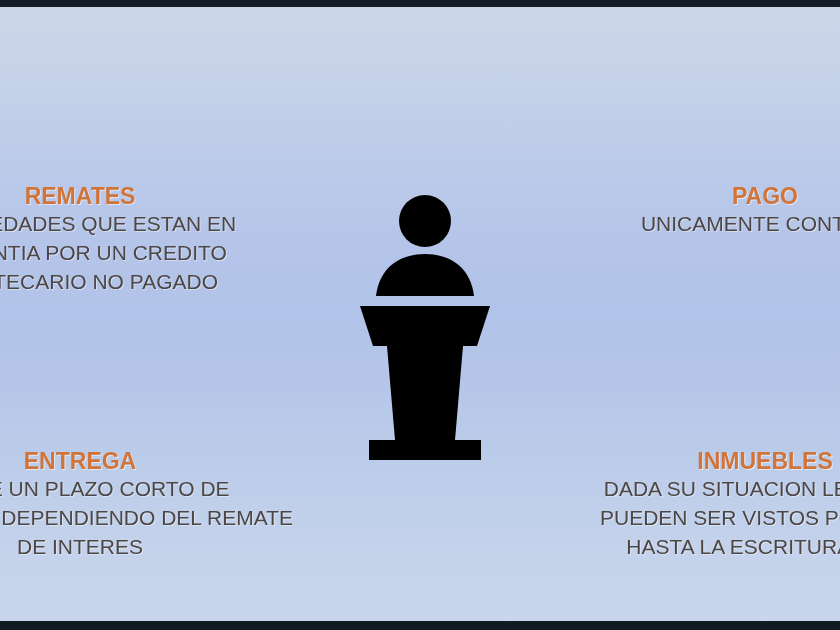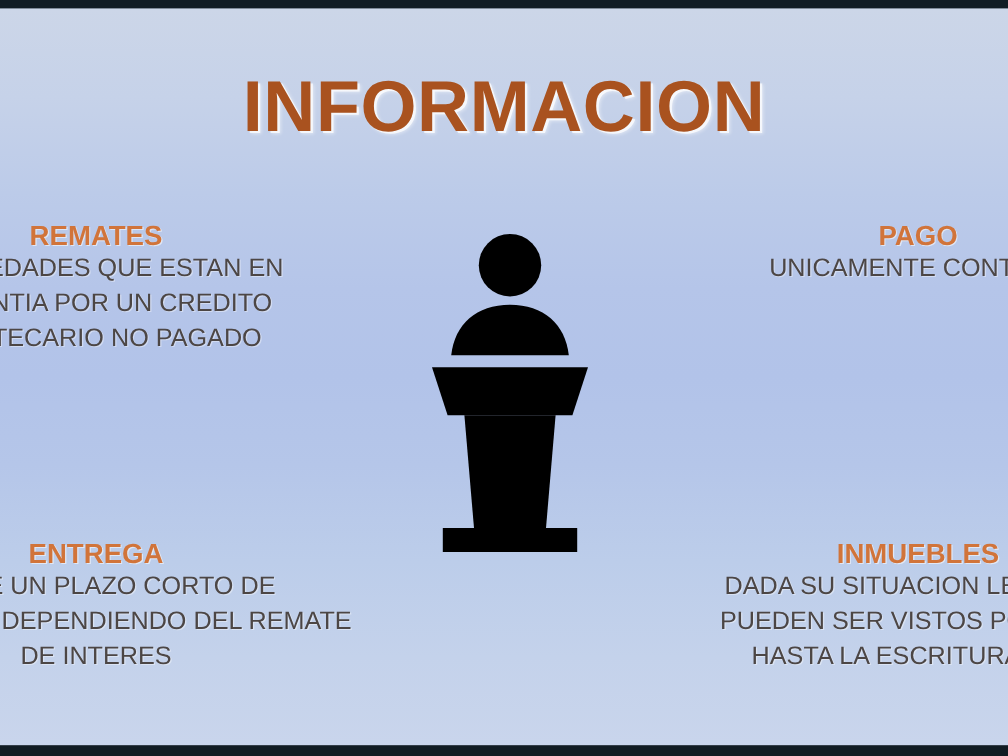--- a/index.html
+++ b/index.html
@@ -115,21 +115,20 @@
 </style>
 </head>
 <body>
 
 <div id="slide">
 
   <div class="bg"></div>
   <div class="bar-top"></div>
   <div class="bar-bottom"></div>
 
-  <div class="title">INFORMACION</div>
 
   <div class="block block-left" id="block-remates">
     <div class="head">REMATES</div>
     <div class="line">PROPIEDADES QUE ESTAN EN</div>
     <div class="line">GARANTIA POR UN CREDITO</div>
     <div class="line">HIPOTECARIO NO PAGADO</div>
   </div>
 
   <div class="block block-left" id="block-entrega">
     <div class="head">ENTREGA</div>

